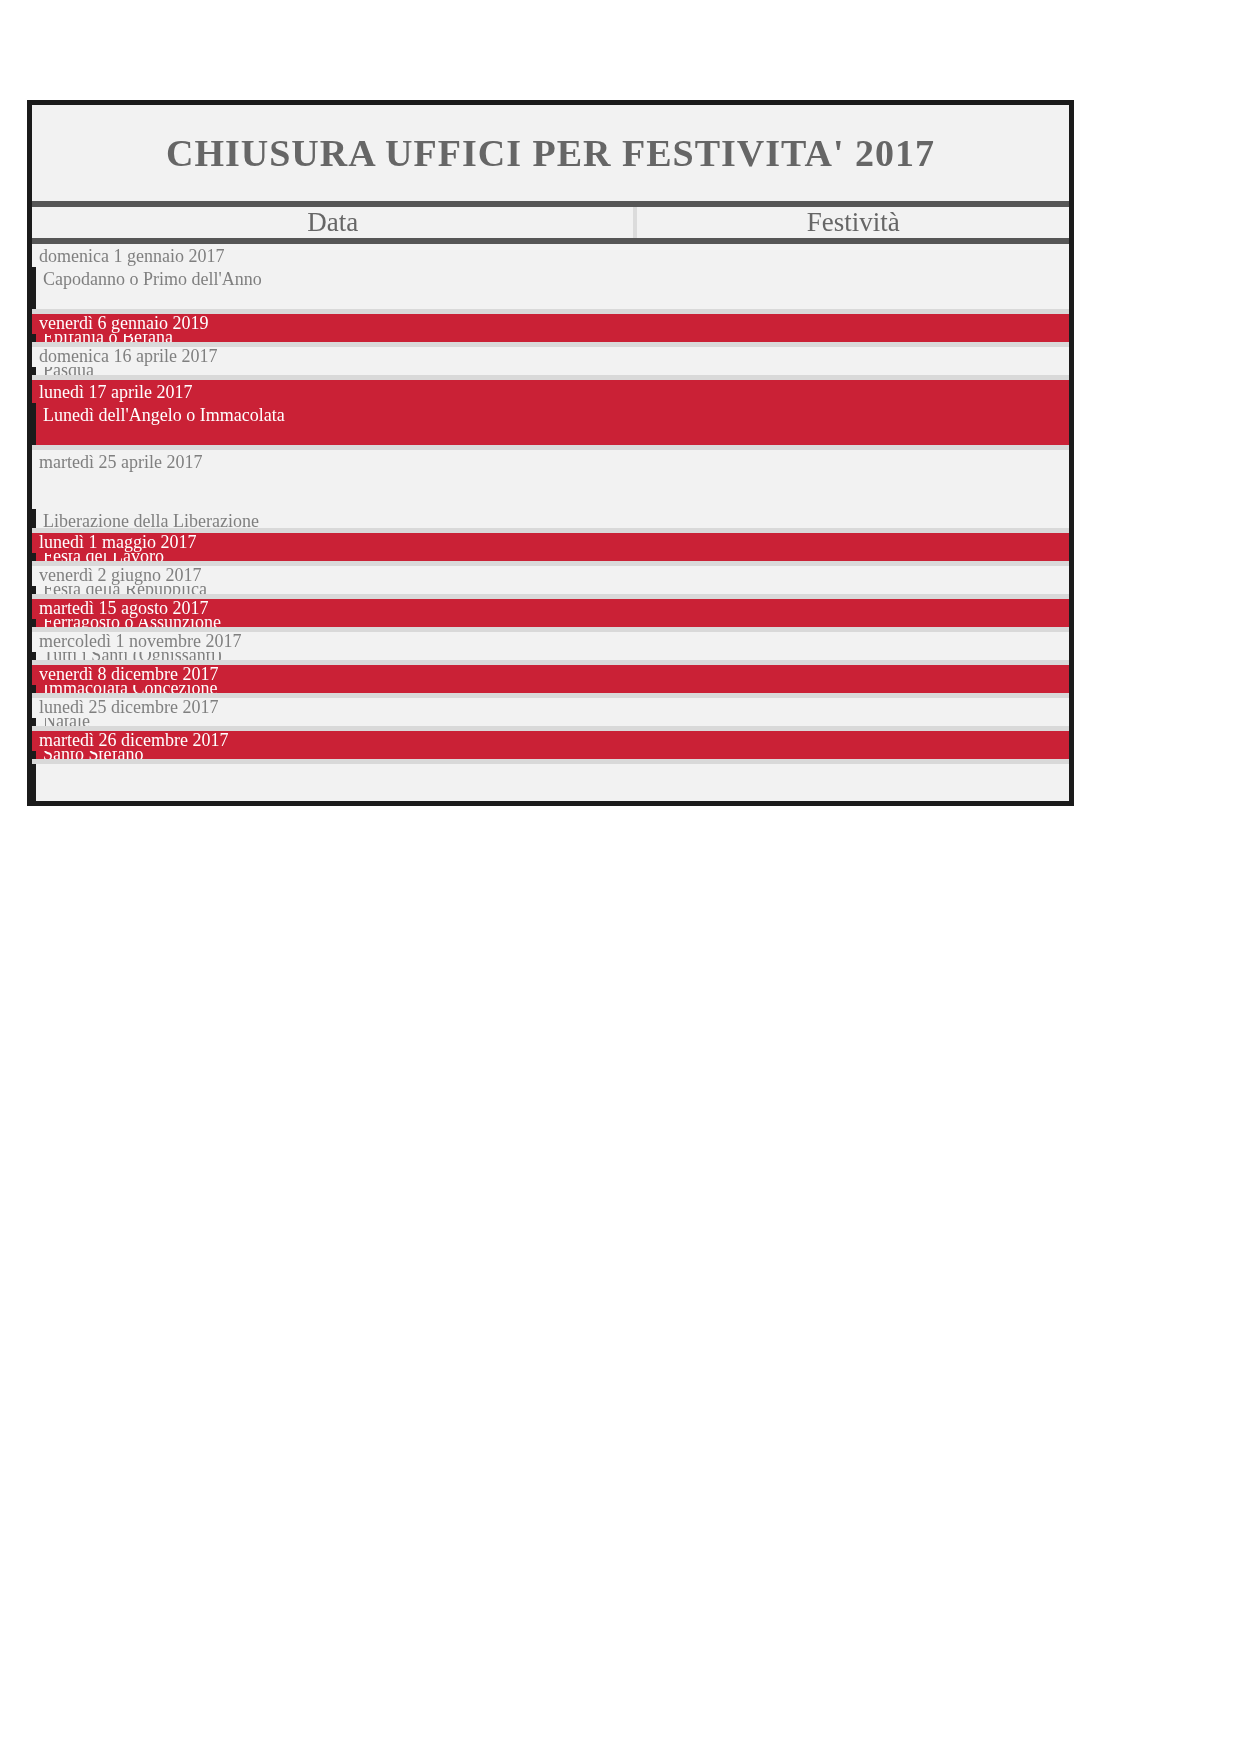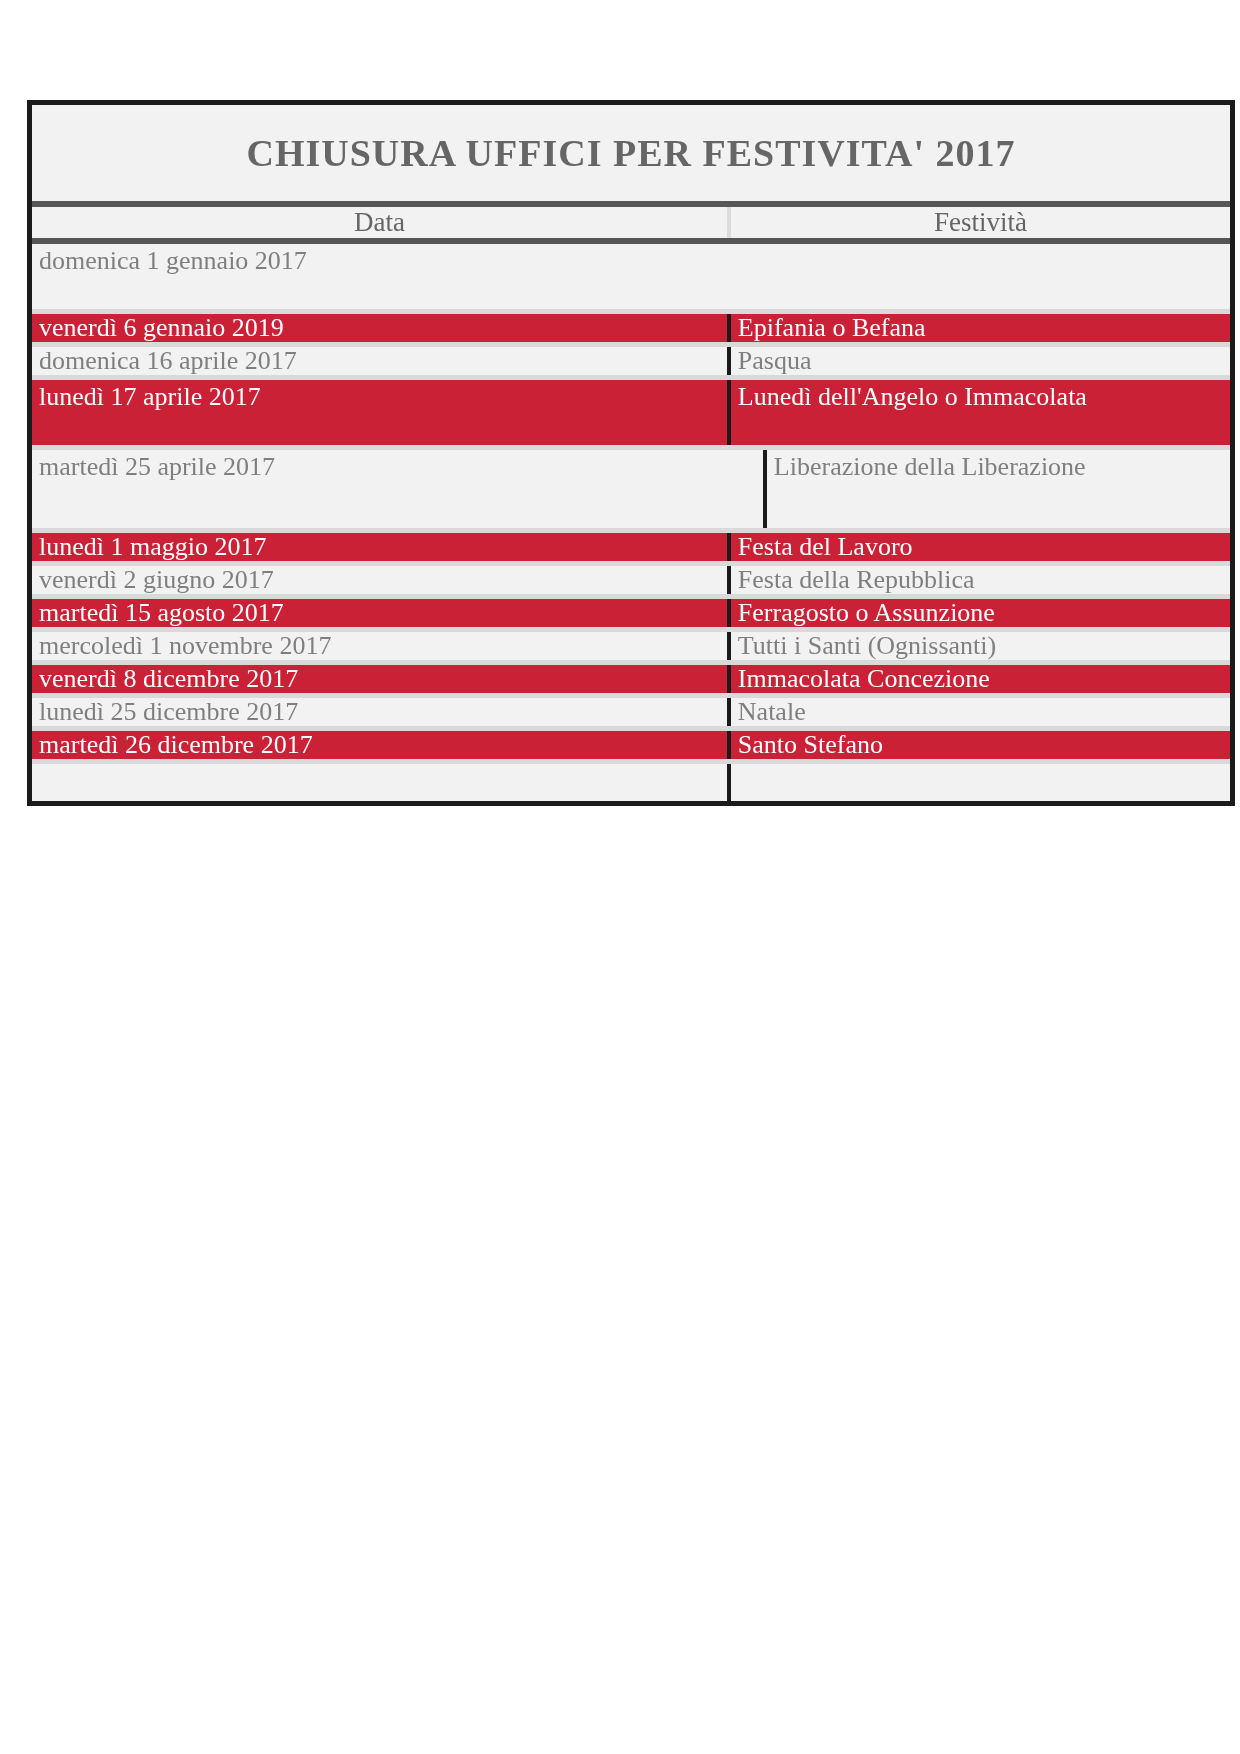--- a/index.html
+++ b/index.html
@@ -6,40 +6,40 @@
     --red:#CA2136; --row-bg:#F2F2F2; --text-gray:#7F7F7F; --head-gray:#666666;
     --black:#1B1B1B; --rule:#565656; --sep:#D9D9D9; --head-div:#DCDCDC; --white-text:#FFFFFF;
   }
   *{box-sizing:border-box;}
   html,body{margin:0;padding:0;}
   body{
     width:1240px;height:1754px;background:#ffffff;position:relative;
     font-family:"Liberation Serif","DejaVu Serif",serif;
   }
   .table-wrap{
-    position:absolute;left:27px;top:100px;width:1208px;
+    position:absolute;left:27px;top:100px;width:1047px;
     border:5px solid var(--black);background:var(--row-bg);
   }
   .title-block{
     height:96px;display:flex;align-items:center;justify-content:center;
     font-weight:bold;font-size:38px;letter-spacing:1px;color:var(--head-gray);
     background:var(--row-bg);
   }
   .rule{height:6px;background:var(--rule);}
   .header-row{display:flex;height:31px;background:var(--row-bg);}
   .header-cell{
     display:flex;align-items:center;justify-content:center;
     font-weight:normal;font-size:27px;color:var(--head-gray);
   }
   .header-cell.left{width:58%;}
   .header-cell.right{flex:1;border-left:4px solid var(--head-div);}
   .row{
     display:flex;height:33px;background:var(--row-bg);
     border-bottom:5px solid var(--sep);
-    color:var(--text-gray);font-size:26px;line-height:1.1;
+    color:var(--text-gray);font-size:18px;line-height:1.1;flex-direction:column;
   }
   .row .cell{display:flex;align-items:center;padding-left:7px;overflow:hidden;white-space:nowrap;}
   .row .cell.left{width:58%;}
   .row .cell.right{flex:1;border-left:4px solid var(--black);}
   .row.red{background:var(--red);color:var(--white-text);}
   .row.tall{height:70px;}
   .row.xtall{height:83px;gap:36px;}
   .row.tall .cell,.row.xtall .cell{align-items:flex-start;padding-top:3px;}
   .row.end{height:37px;border-bottom:none;}
 </style>
@@ -50,20 +50,21 @@
   <div class="title-block">CHIUSURA UFFICI PER FESTIVITA' 2017</div>
   <div class="rule"></div>
   <div class="header-row">
     <div class="header-cell left">Data</div>
     <div class="header-cell right">Festività</div>
   </div>
   <div class="rule"></div>
   <div>
       <div class="row tall">
         <div class="cell left">domenica 1 gennaio 2017</div>
+        <div class="cell right">Capodanno o Primo dell'Anno</div>
       </div>
       <div class="row red">
         <div class="cell left">venerdì 6 gennaio 2019</div>
         <div class="cell right">Epifania o Befana</div>
       </div>
       <div class="row">
         <div class="cell left">domenica 16 aprile 2017</div>
         <div class="cell right">Pasqua</div>
       </div>
       <div class="row red tall">

